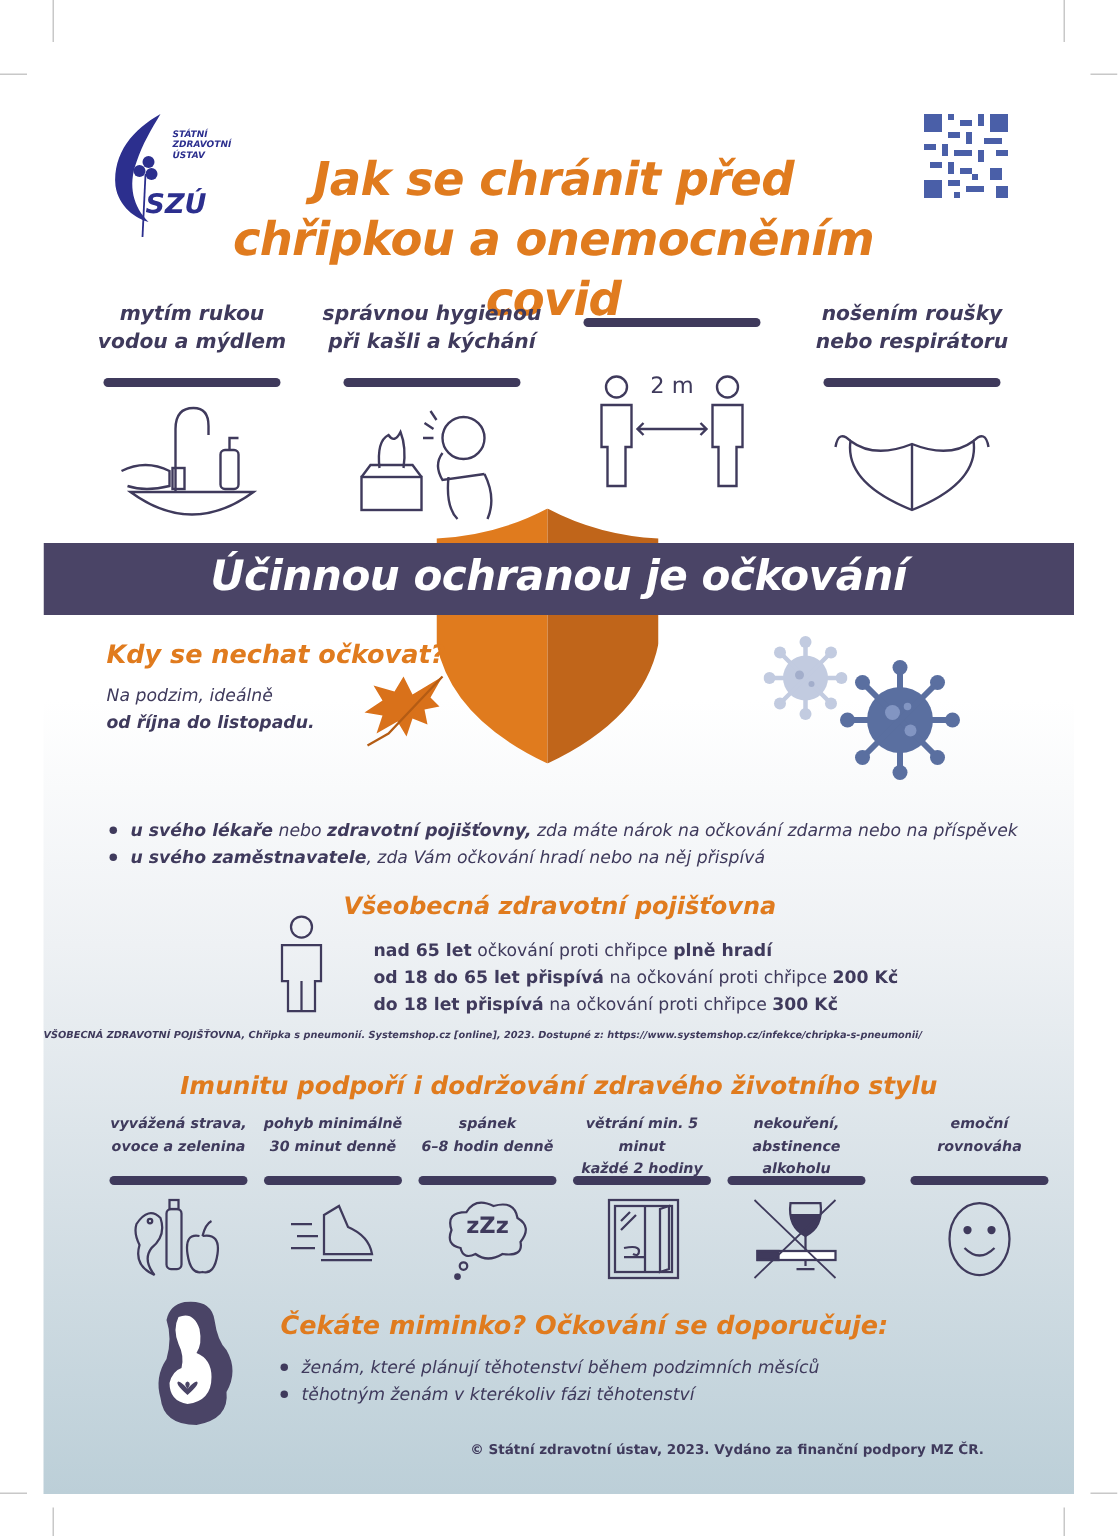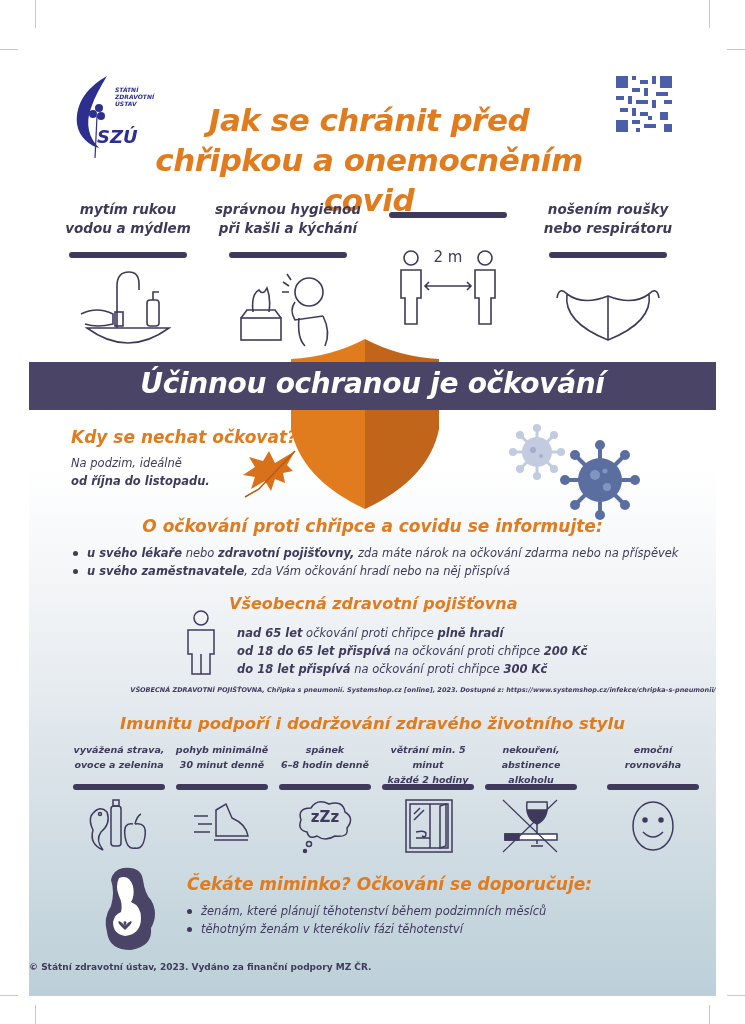--- a/index.html
+++ b/index.html
@@ -34,22 +34,22 @@
   .h-orange { font-weight: bold; font-style: italic; color: #e07b1e; }
   .small-it { font-style: italic; font-size: 11.5px; color: #3f3a5c; }
   .b { font-weight: bold; }
   ul.bullets { list-style: none; }
   ul.bullets li { position: relative; padding-left: 18px; font-size: 11.5px; font-style: italic; line-height: 18px; color: #3f3a5c; }
   ul.bullets li::before { content: ""; position: absolute; left: 4px; top: 7px; width: 5px; height: 5px; border-radius: 50%; background: #3f3a5c; }
   .life-col { position: absolute; top: 708px; width: 100px; text-align: center; }
   .life-label { font-size: 9.5px; font-weight: bold; font-style: italic; color: #3f3a5c; line-height: 15px; height: 32px; }
   .life-bar { height: 6px; border-radius: 3px; background: #3f3a5c; margin: 10px auto 0; width: 92px; }
   .life-icon { margin: 6px auto 0; width: 64px; height: 58px; }
-  .footer { left: 0; top: 928px; width: 627px; text-align: left; font-size: 9px; font-weight: bold; color: #3f3a5c; }
-  .source { left: 0; top: 652px; width: 687px; text-align: right; font-size: 6.5px; font-weight: bold; font-style: italic; color: #3f3a5c; }
+  .footer { left: 0; top: 928px; width: 627px; text-align: right; font-size: 9px; font-weight: bold; color: #3f3a5c; }
+  .source { left: 0; top: 652px; width: 687px; text-align: left; font-size: 6.5px; font-weight: bold; font-style: italic; color: #3f3a5c; }
 </style>
 </head>
 <body>
 
 <div class="crop" style="left:35px;top:0;width:1px;height:28px;"></div>
 <div class="crop" style="left:709px;top:0;width:1px;height:28px;"></div>
 <div class="crop" style="left:0;top:49px;width:18px;height:1px;"></div>
 <div class="crop" style="left:727px;top:49px;width:18px;height:1px;"></div>
 <div class="crop" style="left:35px;top:1005px;width:1px;height:19px;"></div>
 <div class="crop" style="left:709px;top:1005px;width:1px;height:19px;"></div>
@@ -222,32 +222,31 @@
       <circle cx="16" cy="16" r="5"></circle>
         <circle cx="66" cy="66" r="5"></circle>
         <circle cx="66" cy="16" r="5"></circle>
         <circle cx="16" cy="66" r="5"></circle>
     </g>
     <circle cx="36" cy="36" r="5" fill="#8295c2"></circle>
       <circle cx="48" cy="48" r="4" fill="#8295c2"></circle>
       <circle cx="46" cy="32" r="2.5" fill="#8295c2"></circle>
   </svg>
 
-  <div class="abs h-orange" style="left:0;top:482px;width:687px;text-align:center;font-size:17px;">O očkování proti chřipce a covidu se informujte:</div>
   <ul class="abs bullets" style="left:40px;top:510px;width:640px;">
     <li><b>u svého lékaře</b><span> nebo </span><b>zdravotní pojišťovny,</b><span> zda máte nárok na očkování zdarma nebo na příspěvek</span></li>
     <li><b>u svého zaměstnavatele</b><span>, zda Vám očkování hradí nebo na něj přispívá</span></li>
   </ul>
 
   <svg class="abs" style="left:156px;top:576px;" width="32" height="66" viewBox="0 0 32 66" fill="none" stroke="#3f3a5c" stroke-width="1.5">
     <circle cx="16" cy="8" r="7"></circle>
     <path d="M3 20 H29 V44 H25 V64 H7 V44 H3 Z M16 44 V64"></path>
   </svg>
   <div class="abs h-orange" style="left:200px;top:560px;font-size:16px;">Všeobecná zdravotní pojišťovna</div>
-  <div class="abs" style="left:208px;top:590px;width:400px;font-size:11.5px;font-style:italic;line-height:18px;color:#3f3a5c;">
+  <div class="abs" style="left:220px;top:590px;width:400px;font-size:11.5px;line-height:18px;color:#3f3a5c;">
     <div><b>nad 65 let</b><span> očkování proti chřipce </span><b>plně hradí</b></div>
     <div><b>od 18 do 65 let přispívá</b><span> na očkování proti chřipce </span><b>200 Kč</b></div>
     <div><b>do 18 let přispívá</b><span> na očkování proti chřipce </span><b>300 Kč</b></div>
   </div>
   <div class="abs source">VŠOBECNÁ ZDRAVOTNÍ POJIŠŤOVNA, Chřipka s pneumonií. Systemshop.cz [online], 2023. Dostupné z: https://www.systemshop.cz/infekce/chripka-s-pneumonii/</div>
 
   <div class="abs h-orange" style="left:0;top:680px;width:687px;text-align:center;font-size:16.5px;">Imunitu podpoří i dodržování zdravého životního stylu</div>
 
   <div class="life-col" style="left:40px;">
     <div class="life-label">

